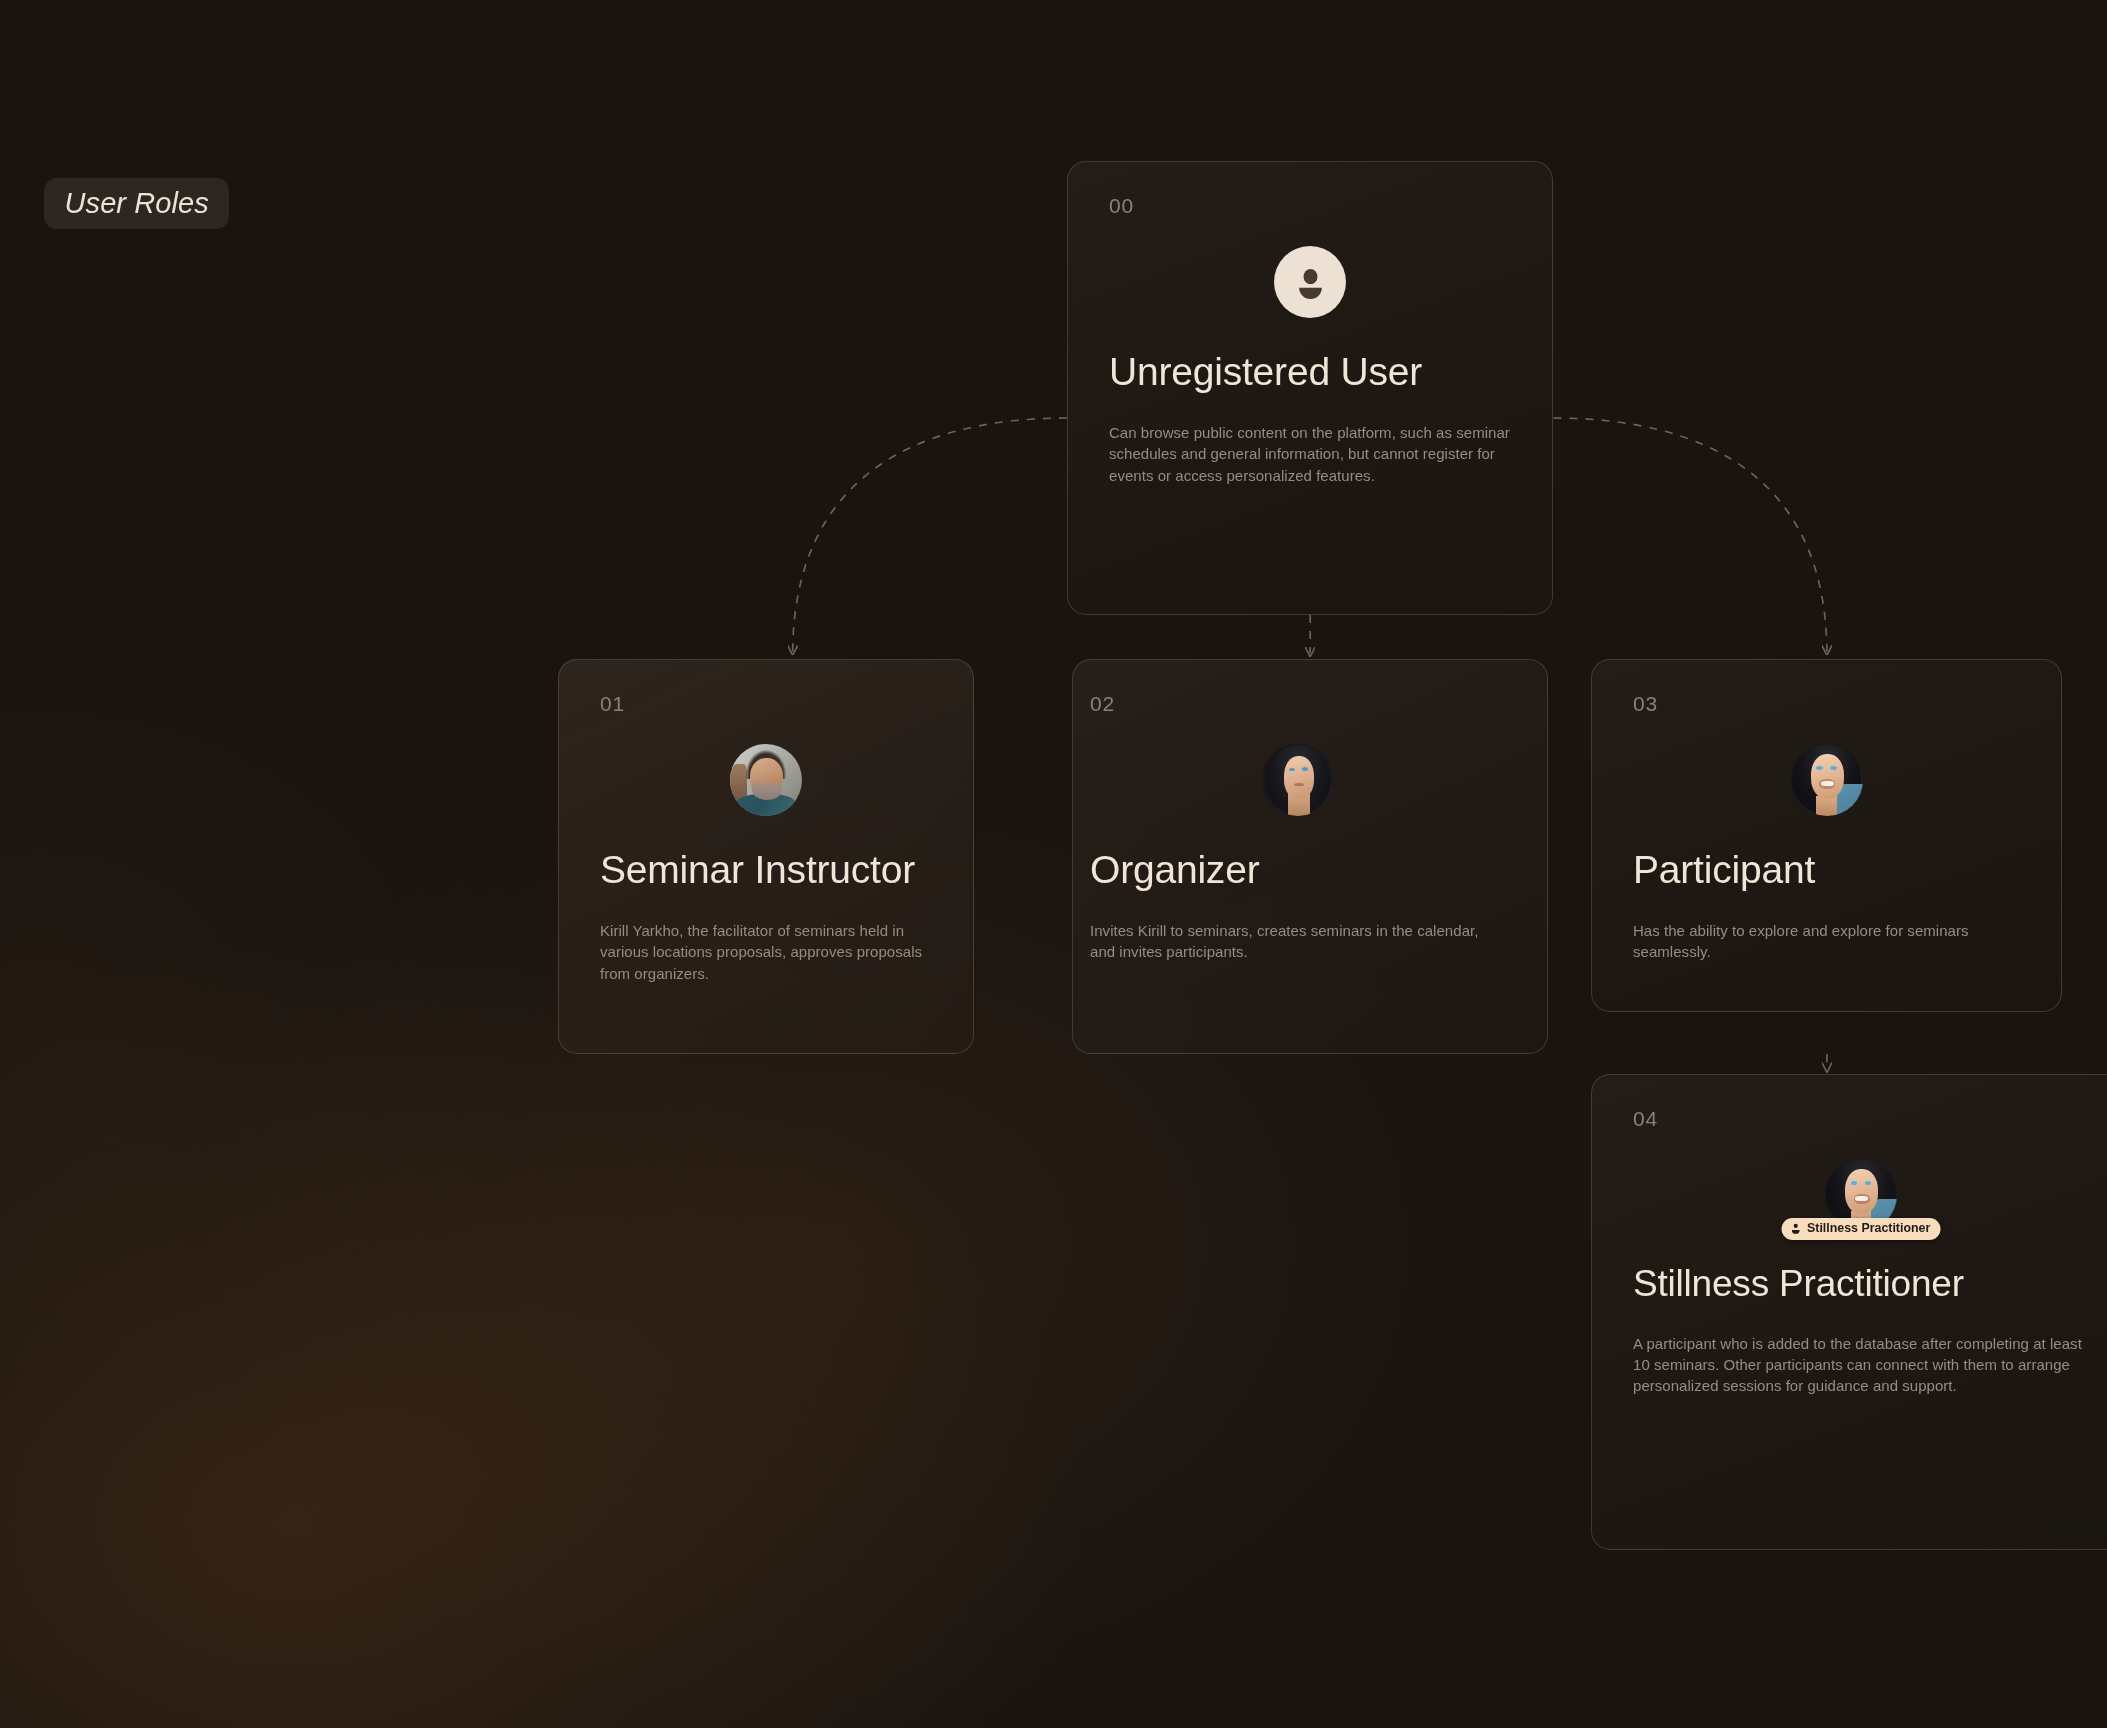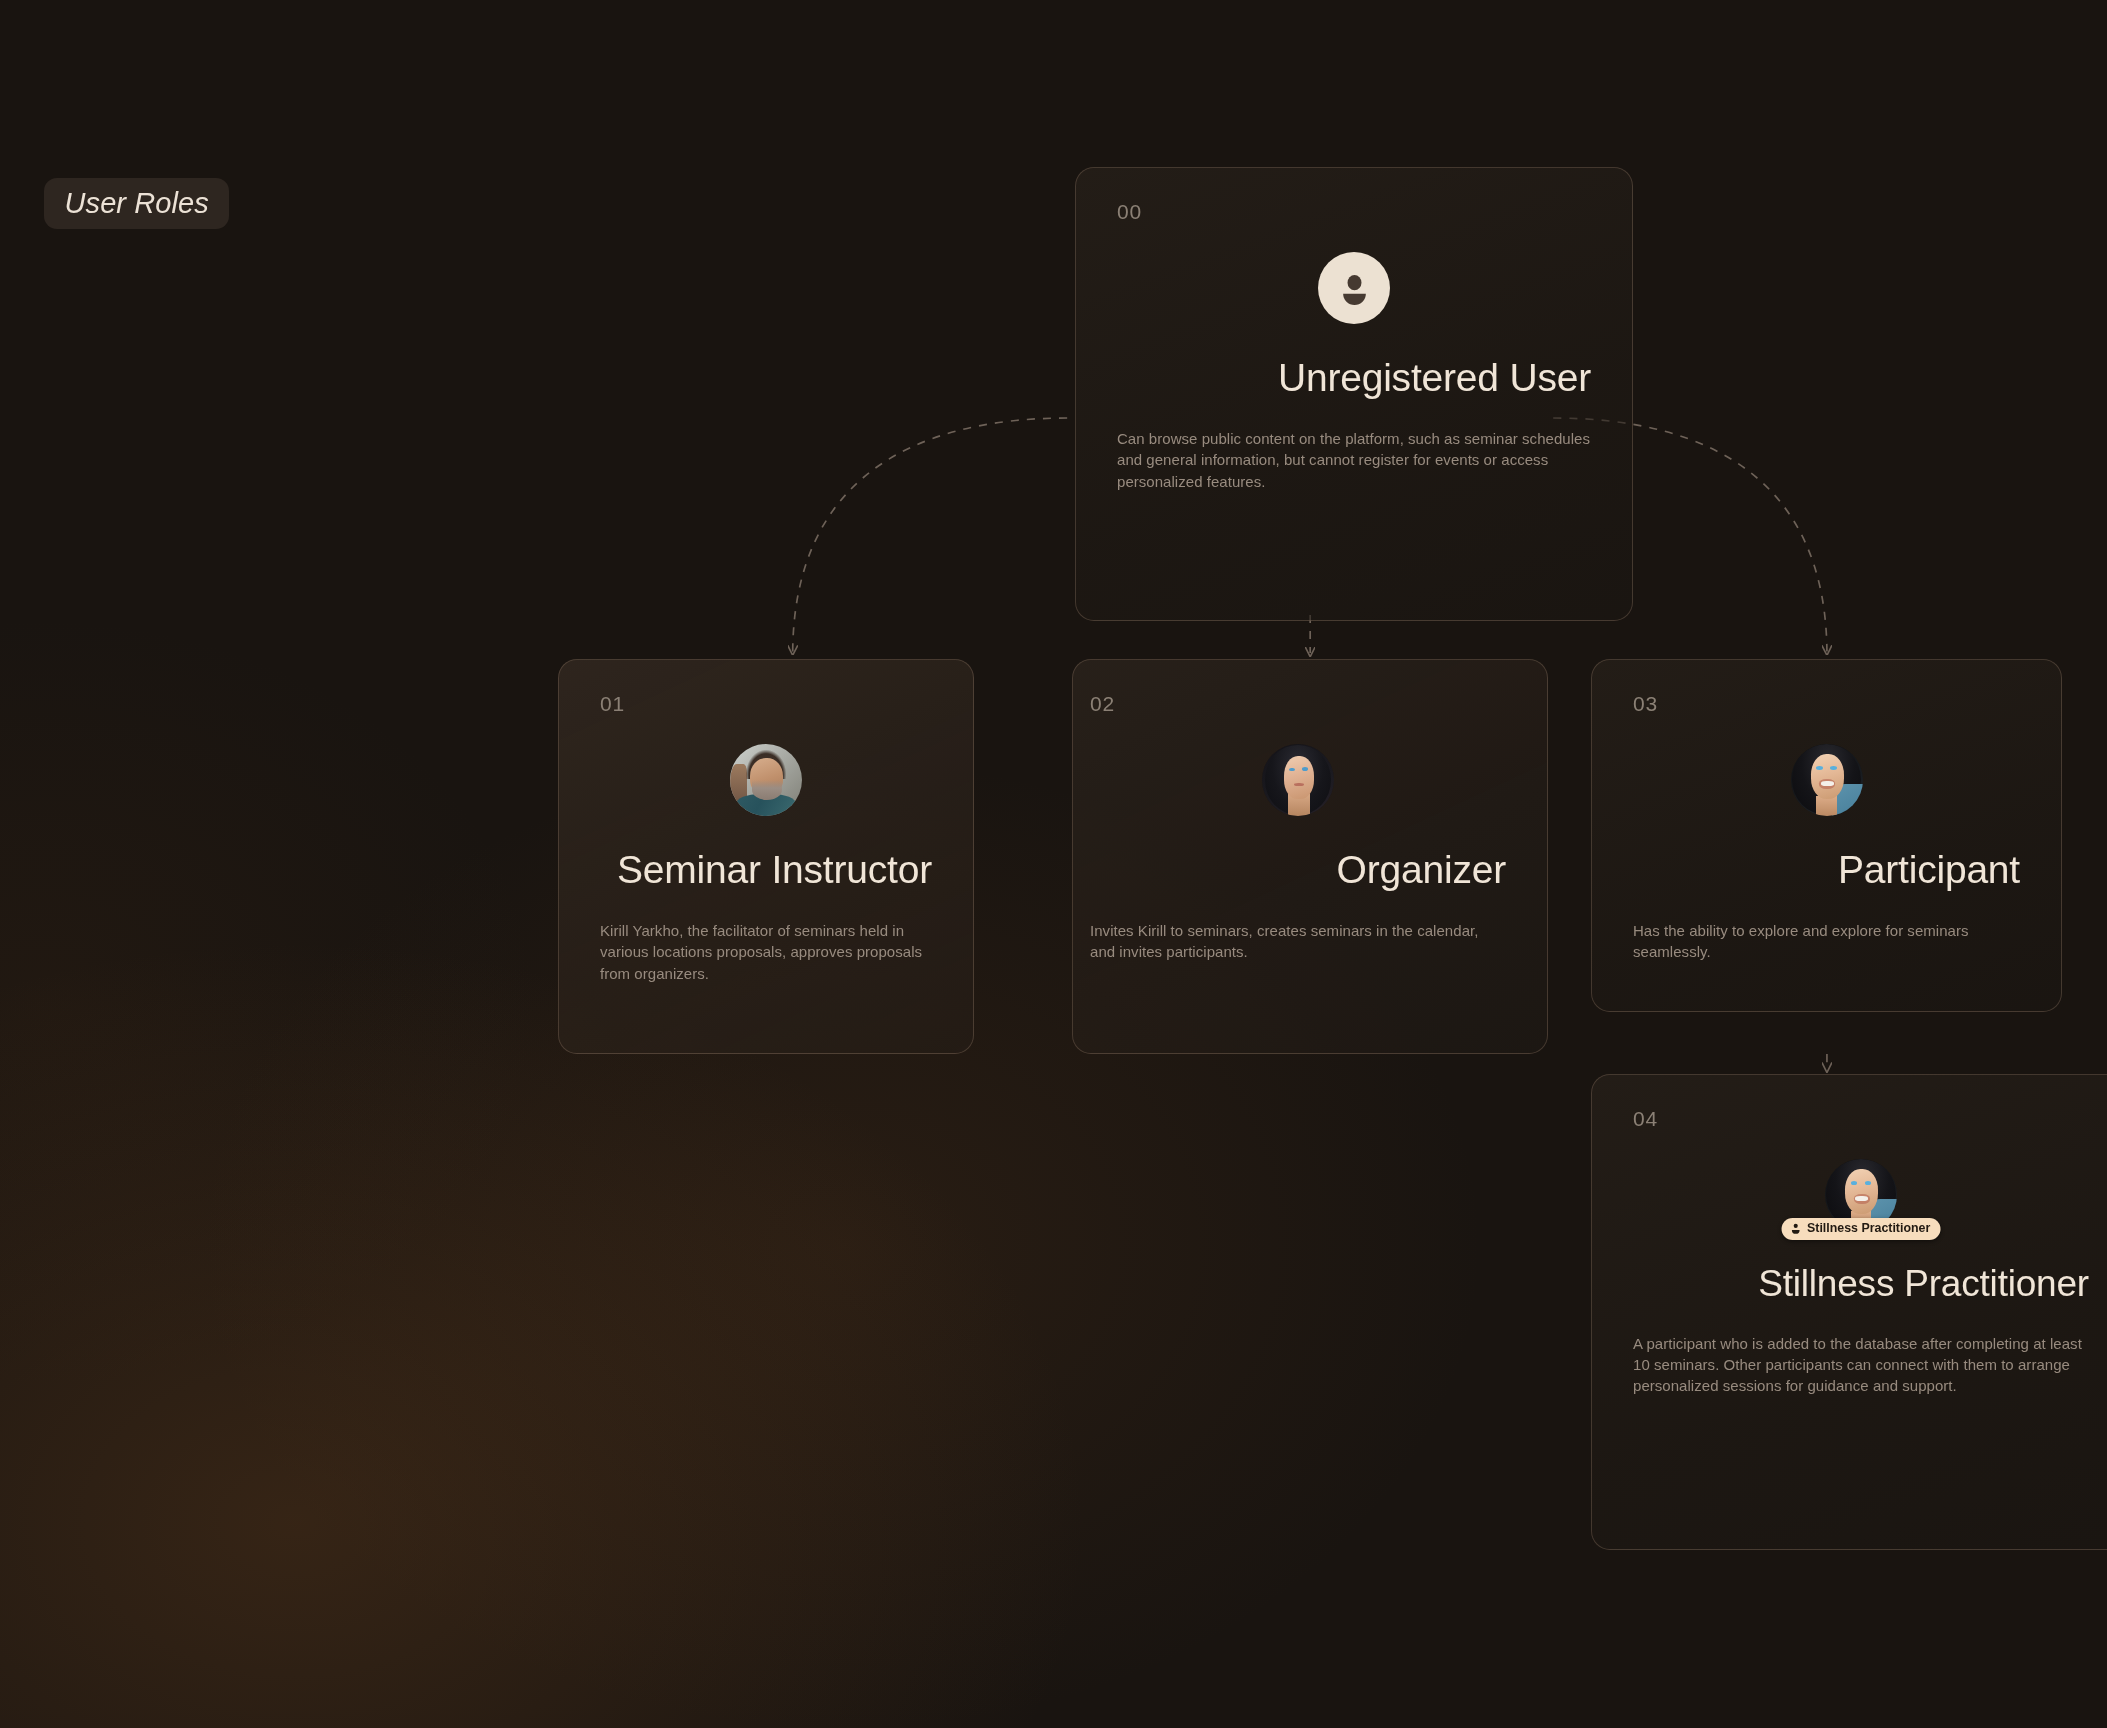--- a/index.html
+++ b/index.html
@@ -177,39 +177,39 @@
     padding: 3.7px 10.2px 4.4px 8px;
     font-size: 12.4px;
     font-weight: 600;
     white-space: nowrap;
     box-shadow: 0 1.5px 4.4px rgba(0,0,0,0.45);
   }
   .badge-icon { width: 12.4px; height: 12.4px; display: block; }
 
   .card-title {
     margin-top: 34px;
-    text-align: right;
+    text-align: left;
     font-size: 39px;
     font-weight: 400;
     color: #f0e5d7;
     letter-spacing: -0.2px;
     line-height: 1.05;
   }
   .card-title.small { font-size: 37px; }
 
   .card-desc {
     margin-top: 29px;
     font-size: 15px;
     line-height: 1.42;
     color: #988b7f;
     letter-spacing: 0.04px;
   }
 
   
-  #card-00 { left: 1067px; top: 167px;  width: 558px; height: 454px; margin-left: 8px; }
+  #card-00 { left: 1067px; top: 161px;  width: 486px; height: 454px; }
   #card-01 { left: 558px;  top: 659px;  width: 416px; height: 395px; }
   #card-02 { left: 1072px; top: 659px;  width: 476px; height: 395px; }
   #card-03 { left: 1591px; top: 659px;  width: 471px; height: 353px; }
   #card-04 { left: 1591px; top: 1074px; width: 540px; height: 476px; }
 </style>
 </head>
 <body>
 
 <div id="stage">
 

